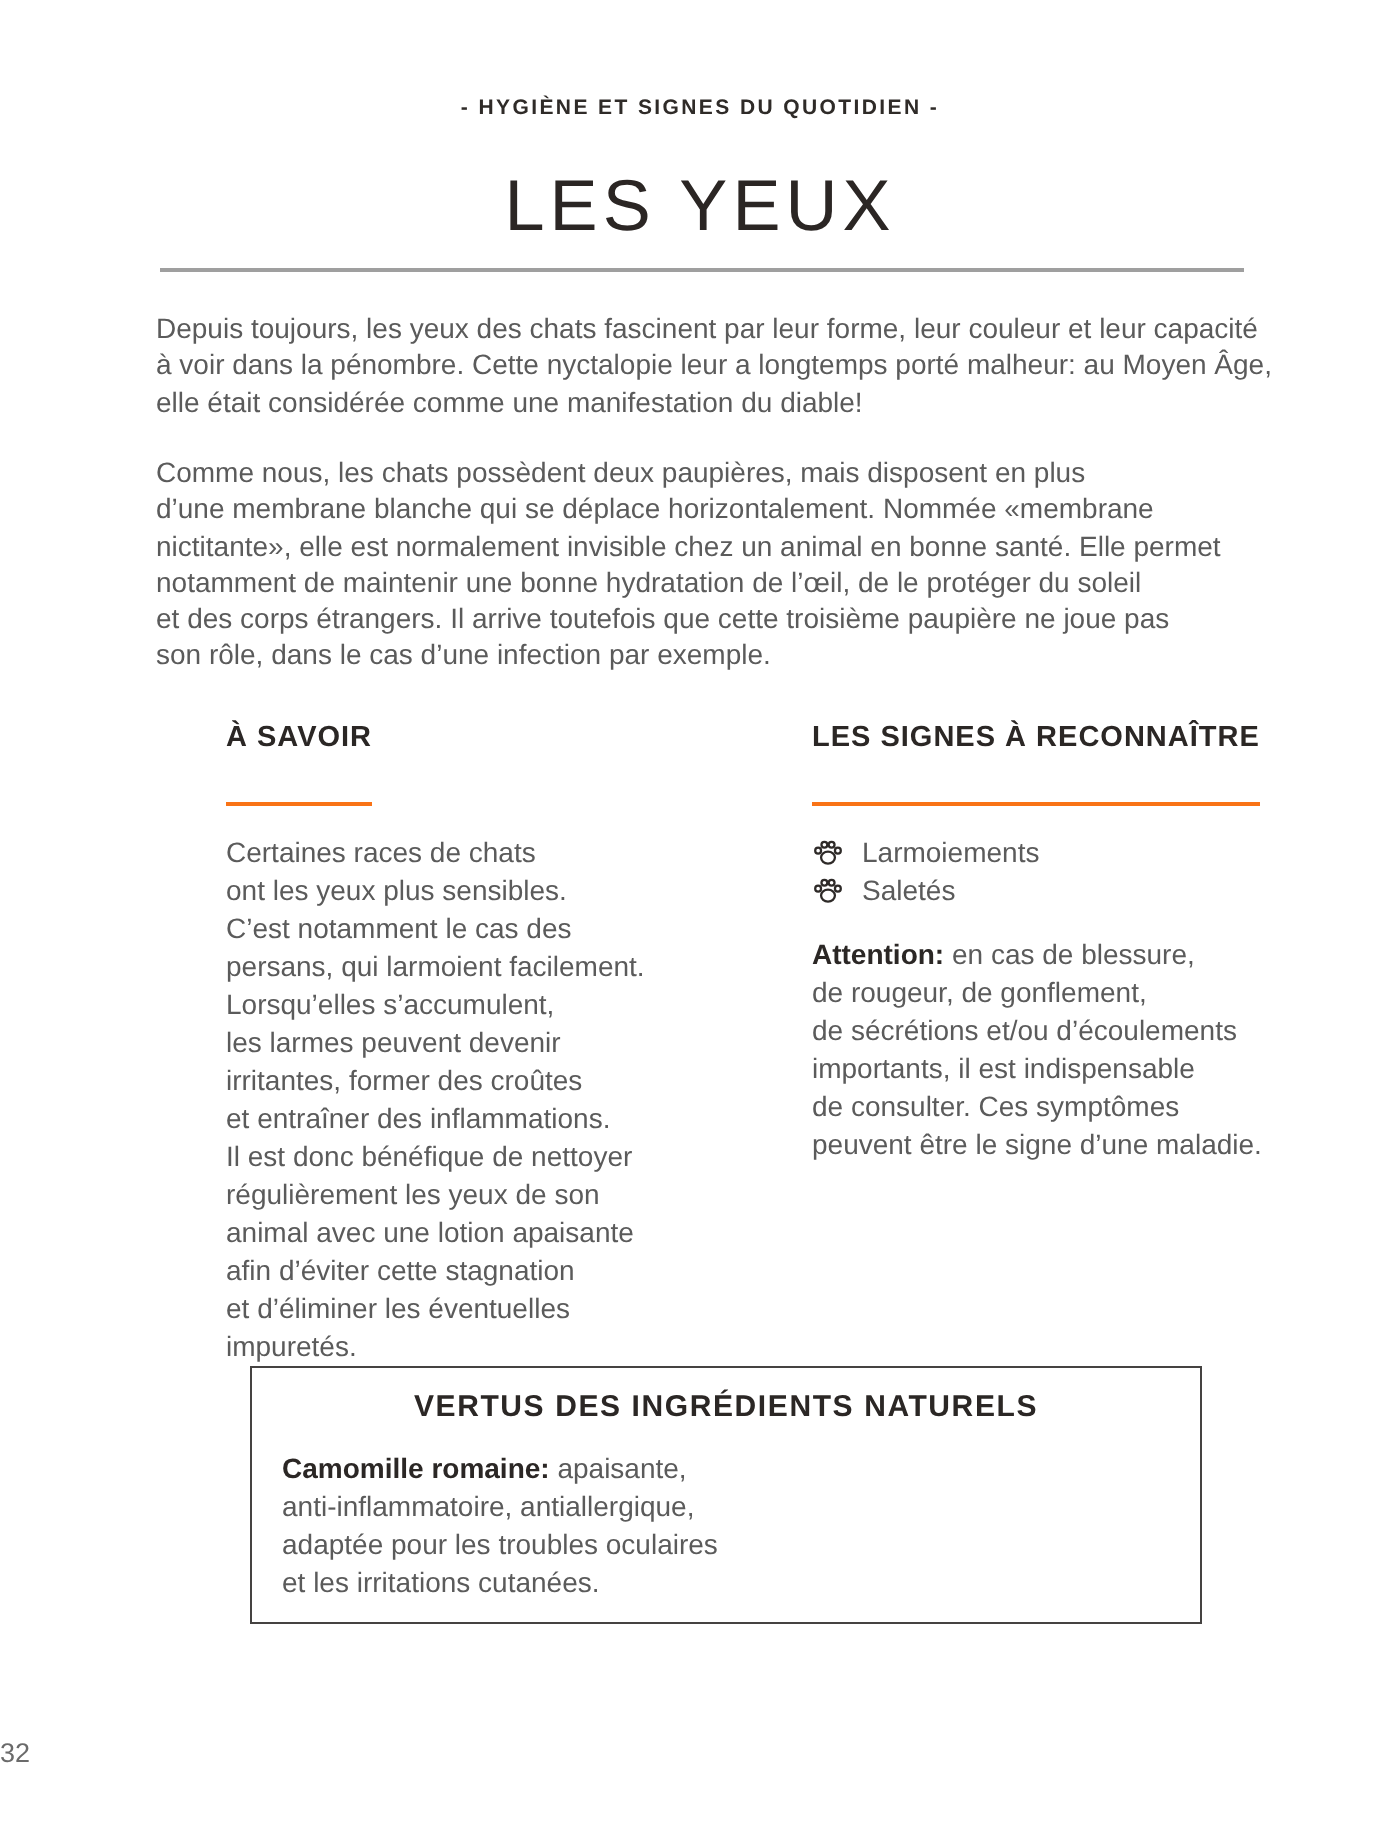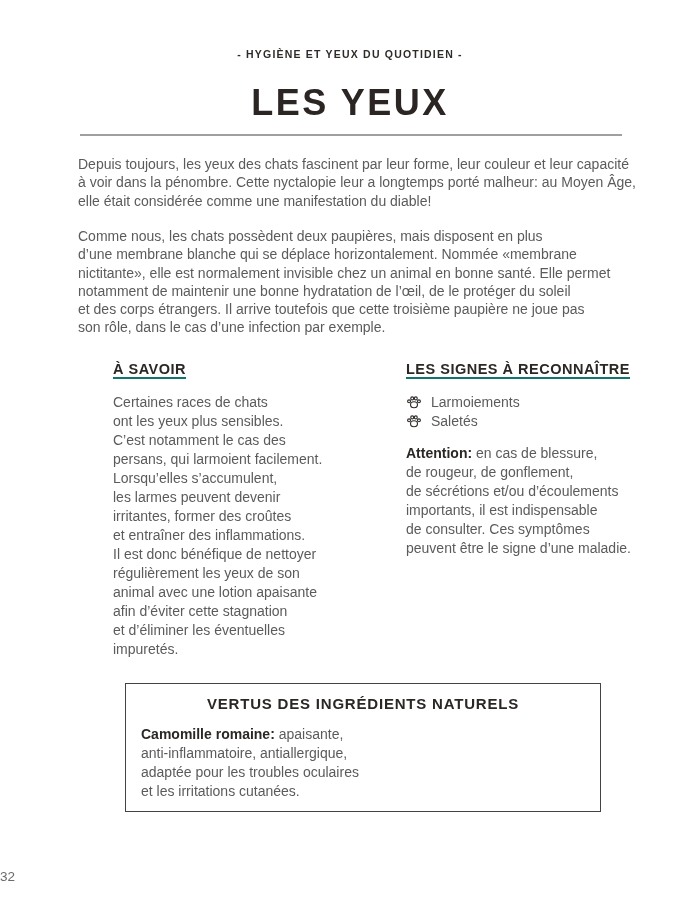--- a/index.html
+++ b/index.html
@@ -7,37 +7,37 @@
   .page {
     position:relative; width:700px; height:924px; background:#ffffff;
     font-family:"Liberation Sans", sans-serif; overflow:hidden;
   }
   .kicker {
     position:absolute; top:48px; left:0; width:100%; text-align:center;
     font-size:10.5px; font-weight:bold; letter-spacing:1.2px; color:#2f2b28;
   }
   .title {
     position:absolute; top:82px; left:0; width:100%; text-align:center;
-    font-size:36px; font-weight:bold; letter-spacing:2.5px; color:#2b2624;
+    font-size:36px; font-weight:normal; letter-spacing:2.5px; color:#2b2624;
   }
   .rule {
     position:absolute; top:134px; left:80px; width:542px; height:2px; background:#9f9f9f;
   }
   .intro {
     position:absolute; left:78px; width:575px;
     font-size:14px; line-height:18.3px; color:#5b5b5b; white-space:pre-line;
   }
   .intro-1 { top:155px; }
   .intro-2 { top:227px; }
   .col { position:absolute; top:360px; }
   .col-left  { left:113px; width:255px; }
   .col-right { left:374px; width:240px;margin-left:32px; }
   .col-heading {
     display:inline-block; font-size:14.5px; font-weight:bold; letter-spacing:0.5px;
-    line-height:15px; color:#2b2725; border-bottom:2px solid #0f766e; padding-bottom:0;
+    line-height:15px; color:#2b2725; border-bottom:2px solid #f97316; padding-bottom:24px;
   }
   .col-body {
     margin-top:14px; font-size:14px; line-height:19px; color:#5b5b5b; white-space:pre-line;
   }
   .signes-list { list-style:none; margin-top:13px; }
   .signes-item { display:flex; align-items:center; gap:9px; height:19px;
     font-size:14px; color:#5b5b5b; }
   .paw { display:inline-flex; width:16px; height:16px; }
   .paw svg { display:block; }
   .attention { margin-top:14px; }
@@ -59,21 +59,21 @@
   .page-number {
     position:absolute; top:869px; left:0; width:100%; 
     font-size:13.5px; color:#6b6b6b;
   }
 </style>
 </head>
 <body>
 
 <div class="page">
 
-  <div class="kicker">- HYGIÈNE ET YEUX DU QUOTIDIEN -</div>
+  <div class="kicker">- HYGIÈNE ET SIGNES DU QUOTIDIEN -</div>
 
   <h1 class="title">LES YEUX</h1>
 
   <div class="rule"></div>
 
   <p class="intro intro-2">Comme nous, les chats possèdent deux paupières, mais disposent en plus
 d’une membrane blanche qui se déplace horizontalement. Nommée «membrane
 nictitante», elle est normalement invisible chez un animal en bonne santé. Elle permet
 notamment de maintenir une bonne hydratation de l’œil, de le protéger du soleil
 et des corps étrangers. Il arrive toutefois que cette troisième paupière ne joue pas

